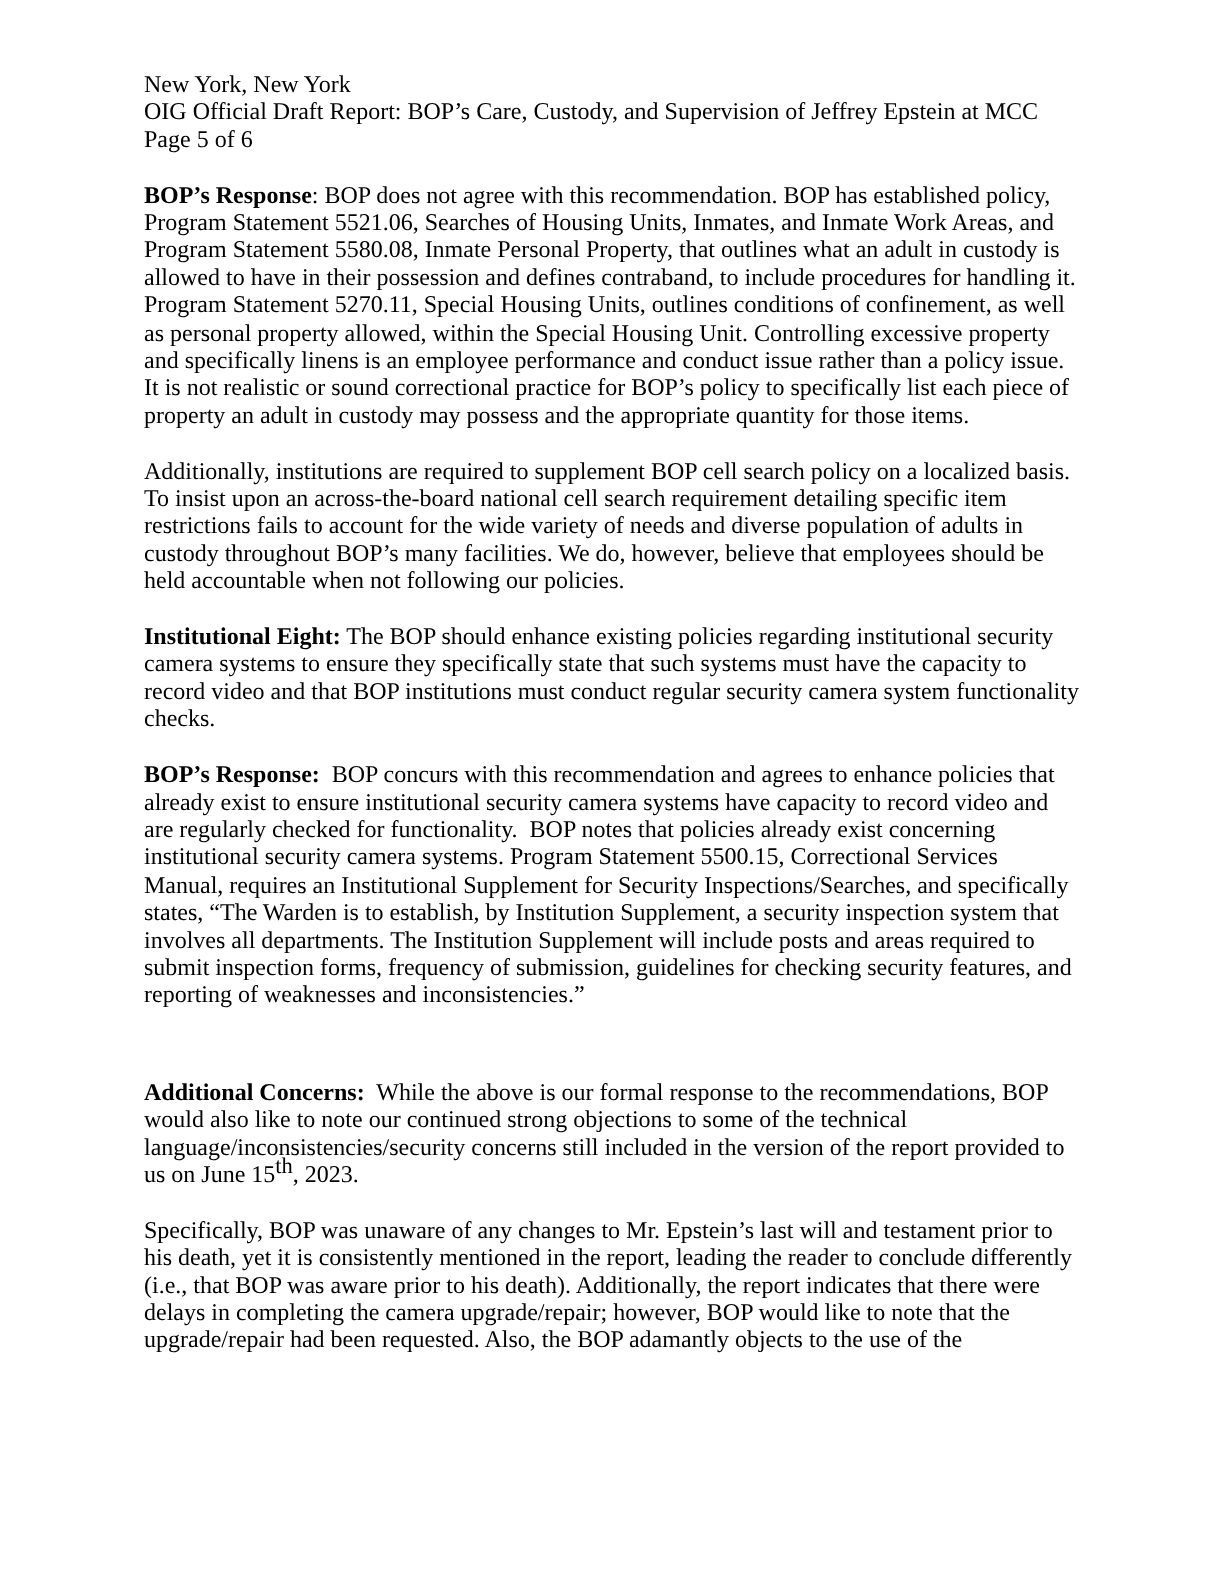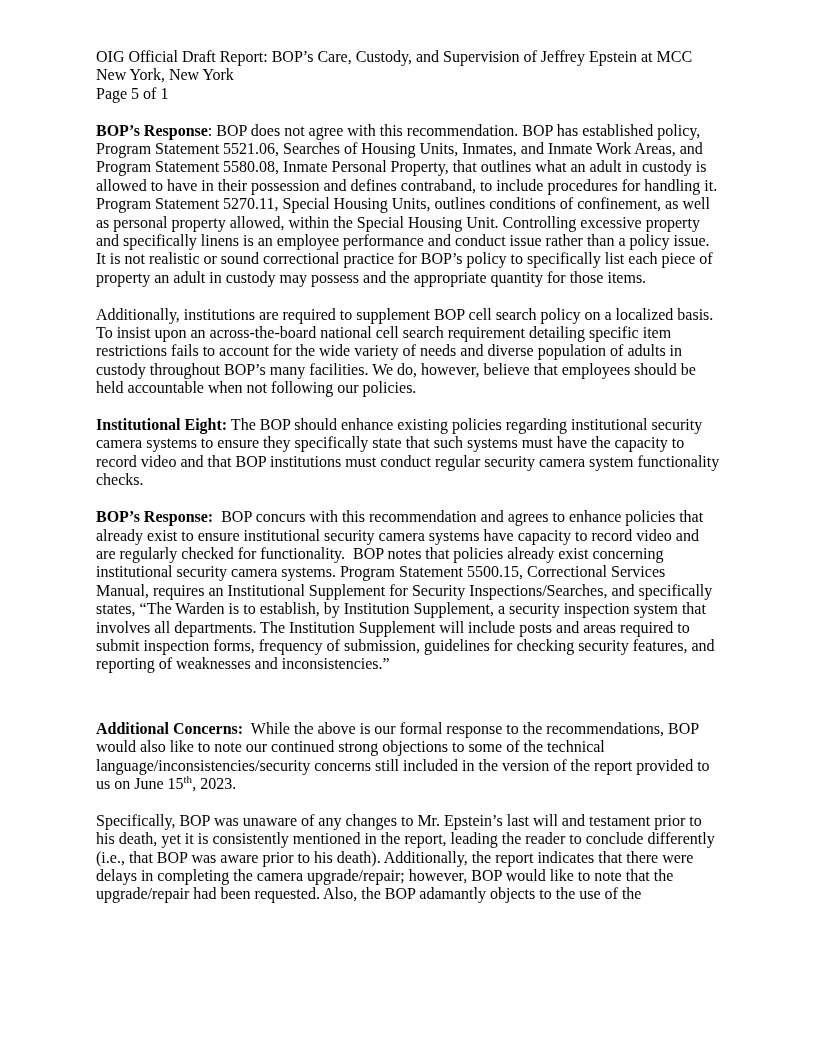--- a/index.html
+++ b/index.html
@@ -24,34 +24,34 @@
   .header .line { margin: 0; }
   p.para {
     margin: 0 0 18.4px 0;
     white-space: pre-wrap;
   }
   p.para.extra-gap {
     margin-top: 46px;
   }
   .lead-bold { font-weight: bold; }
   sup.ordinal {
-    font-size: 11px;
+    font-size: 15px;
     line-height: 0;
     vertical-align: super;
   }
 </style>
 </head>
 <body>
 
 <div class="page">
 
   <div class="header">
+    <div class="line">New York, New York</div>
     <div class="line">OIG Official Draft Report: BOP’s Care, Custody, and Supervision of Jeffrey Epstein at MCC</div>
-    <div class="line">New York, New York</div>
-    <div class="line">Page 5 of 1</div>
+    <div class="line">Page 5 of 6</div>
   </div>
 
 
   <p class="para"><strong class="lead-bold">BOP’s Response</strong><span>: BOP does not agree with this recommendation. BOP has established policy, Program Statement 5521.06, Searches of Housing Units, Inmates, and Inmate Work Areas, and Program Statement 5580.08, Inmate Personal Property, that outlines what an adult in custody is allowed to have in their possession and defines contraband, to include procedures for handling it. Program Statement 5270.11, Special Housing Units, outlines conditions of confinement, as well as personal property allowed, within the Special Housing Unit. Controlling excessive property and specifically linens is an employee performance and conduct issue rather than a policy issue. It is not realistic or sound correctional practice for BOP’s policy to specifically list each piece of property an adult in custody may possess and the appropriate quantity for those items.</span></p>
 
   <p class="para"><span>Additionally, institutions are required to supplement BOP cell search policy on a localized basis. To insist upon an across-the-board national cell search requirement detailing specific item restrictions fails to account for the wide variety of needs and diverse population of adults in custody throughout BOP’s many facilities. We do, however, believe that employees should be held accountable when not following our policies.</span></p>
 
   <p class="para"><strong class="lead-bold">Institutional Eight:</strong><span> The BOP should enhance existing policies regarding institutional security camera systems to ensure they specifically state that such systems must have the capacity to record video and that BOP institutions must conduct regular security camera system functionality checks.</span></p>
 
   <p class="para"><strong class="lead-bold">BOP’s Response:</strong><span>  BOP concurs with this recommendation and agrees to enhance policies that already exist to ensure institutional security camera systems have capacity to record video and are regularly checked for functionality.  BOP notes that policies already exist concerning institutional security camera systems. Program Statement 5500.15, Correctional Services Manual, requires an Institutional Supplement for Security Inspections/Searches, and specifically states, “The Warden is to establish, by Institution Supplement, a security inspection system that involves all departments. The Institution Supplement will include posts and areas required to submit inspection forms, frequency of submission, guidelines for checking security features, and reporting of weaknesses and inconsistencies.”</span></p>

